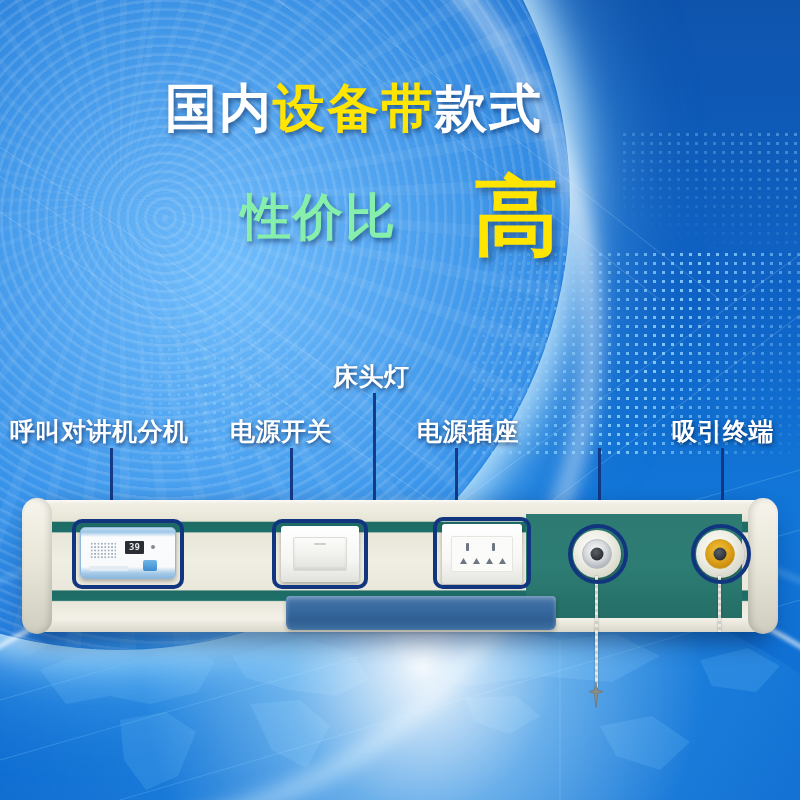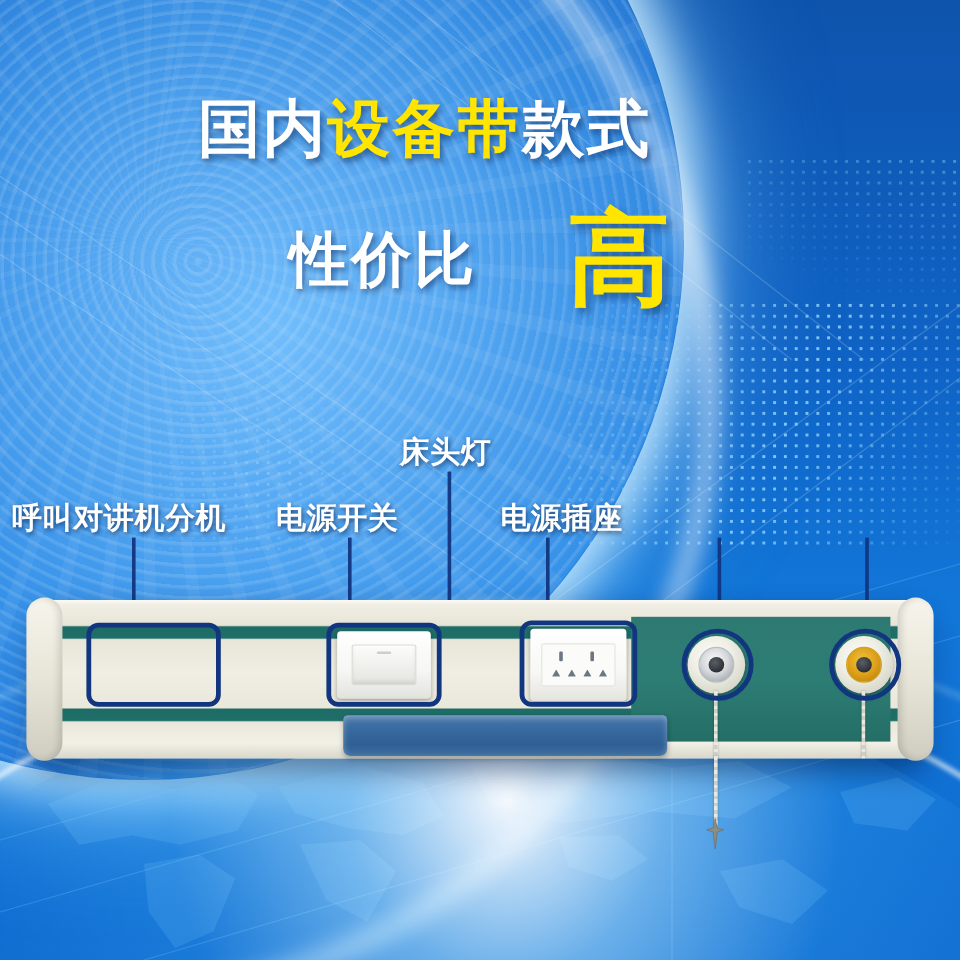--- a/index.html
+++ b/index.html
@@ -132,21 +132,21 @@
 
   .hl-line2 {
     position: absolute;
     left: 0; top: 86px; width: 800px;
     display: flex;
     align-items: baseline;
     justify-content: center;
     gap: 76px;
   }
   .hl-sub {
-    font-size: 50px; font-weight: bold; color: #ffffff;
+    font-size: 50px; font-weight: bold; color: #86efac;
     letter-spacing: 2px;
     text-shadow: 2px 3px 5px rgba(0,30,80,.55);
   }
   .hl-big {
     font-size: 86px; font-weight: bold; color: #ffe500;
     line-height: .85;
     position: relative; top: 12px;
     text-shadow: 3px 4px 7px rgba(0,30,80,.5);
   }
 
@@ -396,36 +396,44 @@
     <div class="hl-line2">
       <span class="hl-sub">性价比</span>
       <span class="hl-big">高</span>
     </div>
   </div>
 
   <div class="callout" style="left:230px; top:415px;">电源开关</div>
   <div class="callout" style="left:10px; top:415px;">呼叫对讲机分机</div>
   <div class="callout" style="left:333px; top:360px;">床头灯</div>
   <div class="callout" style="left:399px; top:415px;margin-left:18px;">电源插座</div>
+  <div class="callout" style="left:672px; top:415px;">吸引终端</div>
 
   <div class="leader" style="left:110px; top:448px; height:82px;"></div>
   <div class="leader" style="left:290px; top:448px; height:78px;"></div>
   <div class="leader" style="left:373px; top:393px; height:212px;"></div>
   <div class="leader" style="left:455px; top:448px; height:76px;"></div>
   <div class="leader" style="left:598px; top:448px; height:82px;"></div>
   <div class="leader" style="left:721px; top:448px; height:82px;"></div>
 
   <div id="unit">
     <div class="unit-body"></div>
     <div class="unit-teal"></div>
     <div class="cap cap-l"></div>
     <div class="cap cap-r"></div>
 
     <div class="lamp"></div>
 
+    <div class="intercom">
+      <div class="ic-grille"></div>
+      <div class="ic-lcd">39</div>
+      <div class="ic-dot"></div>
+      <div class="ic-strip"></div>
+      <div class="ic-btn"></div>
+    </div>
 
     <div class="switch">
       <div class="switch-rocker">
         <div class="switch-mark"></div>
       </div>
     </div>
 
     <div class="socket">
       <div class="socket-face">
         <div class="pin pin-v" style="left:14px; top:6px;"></div>

